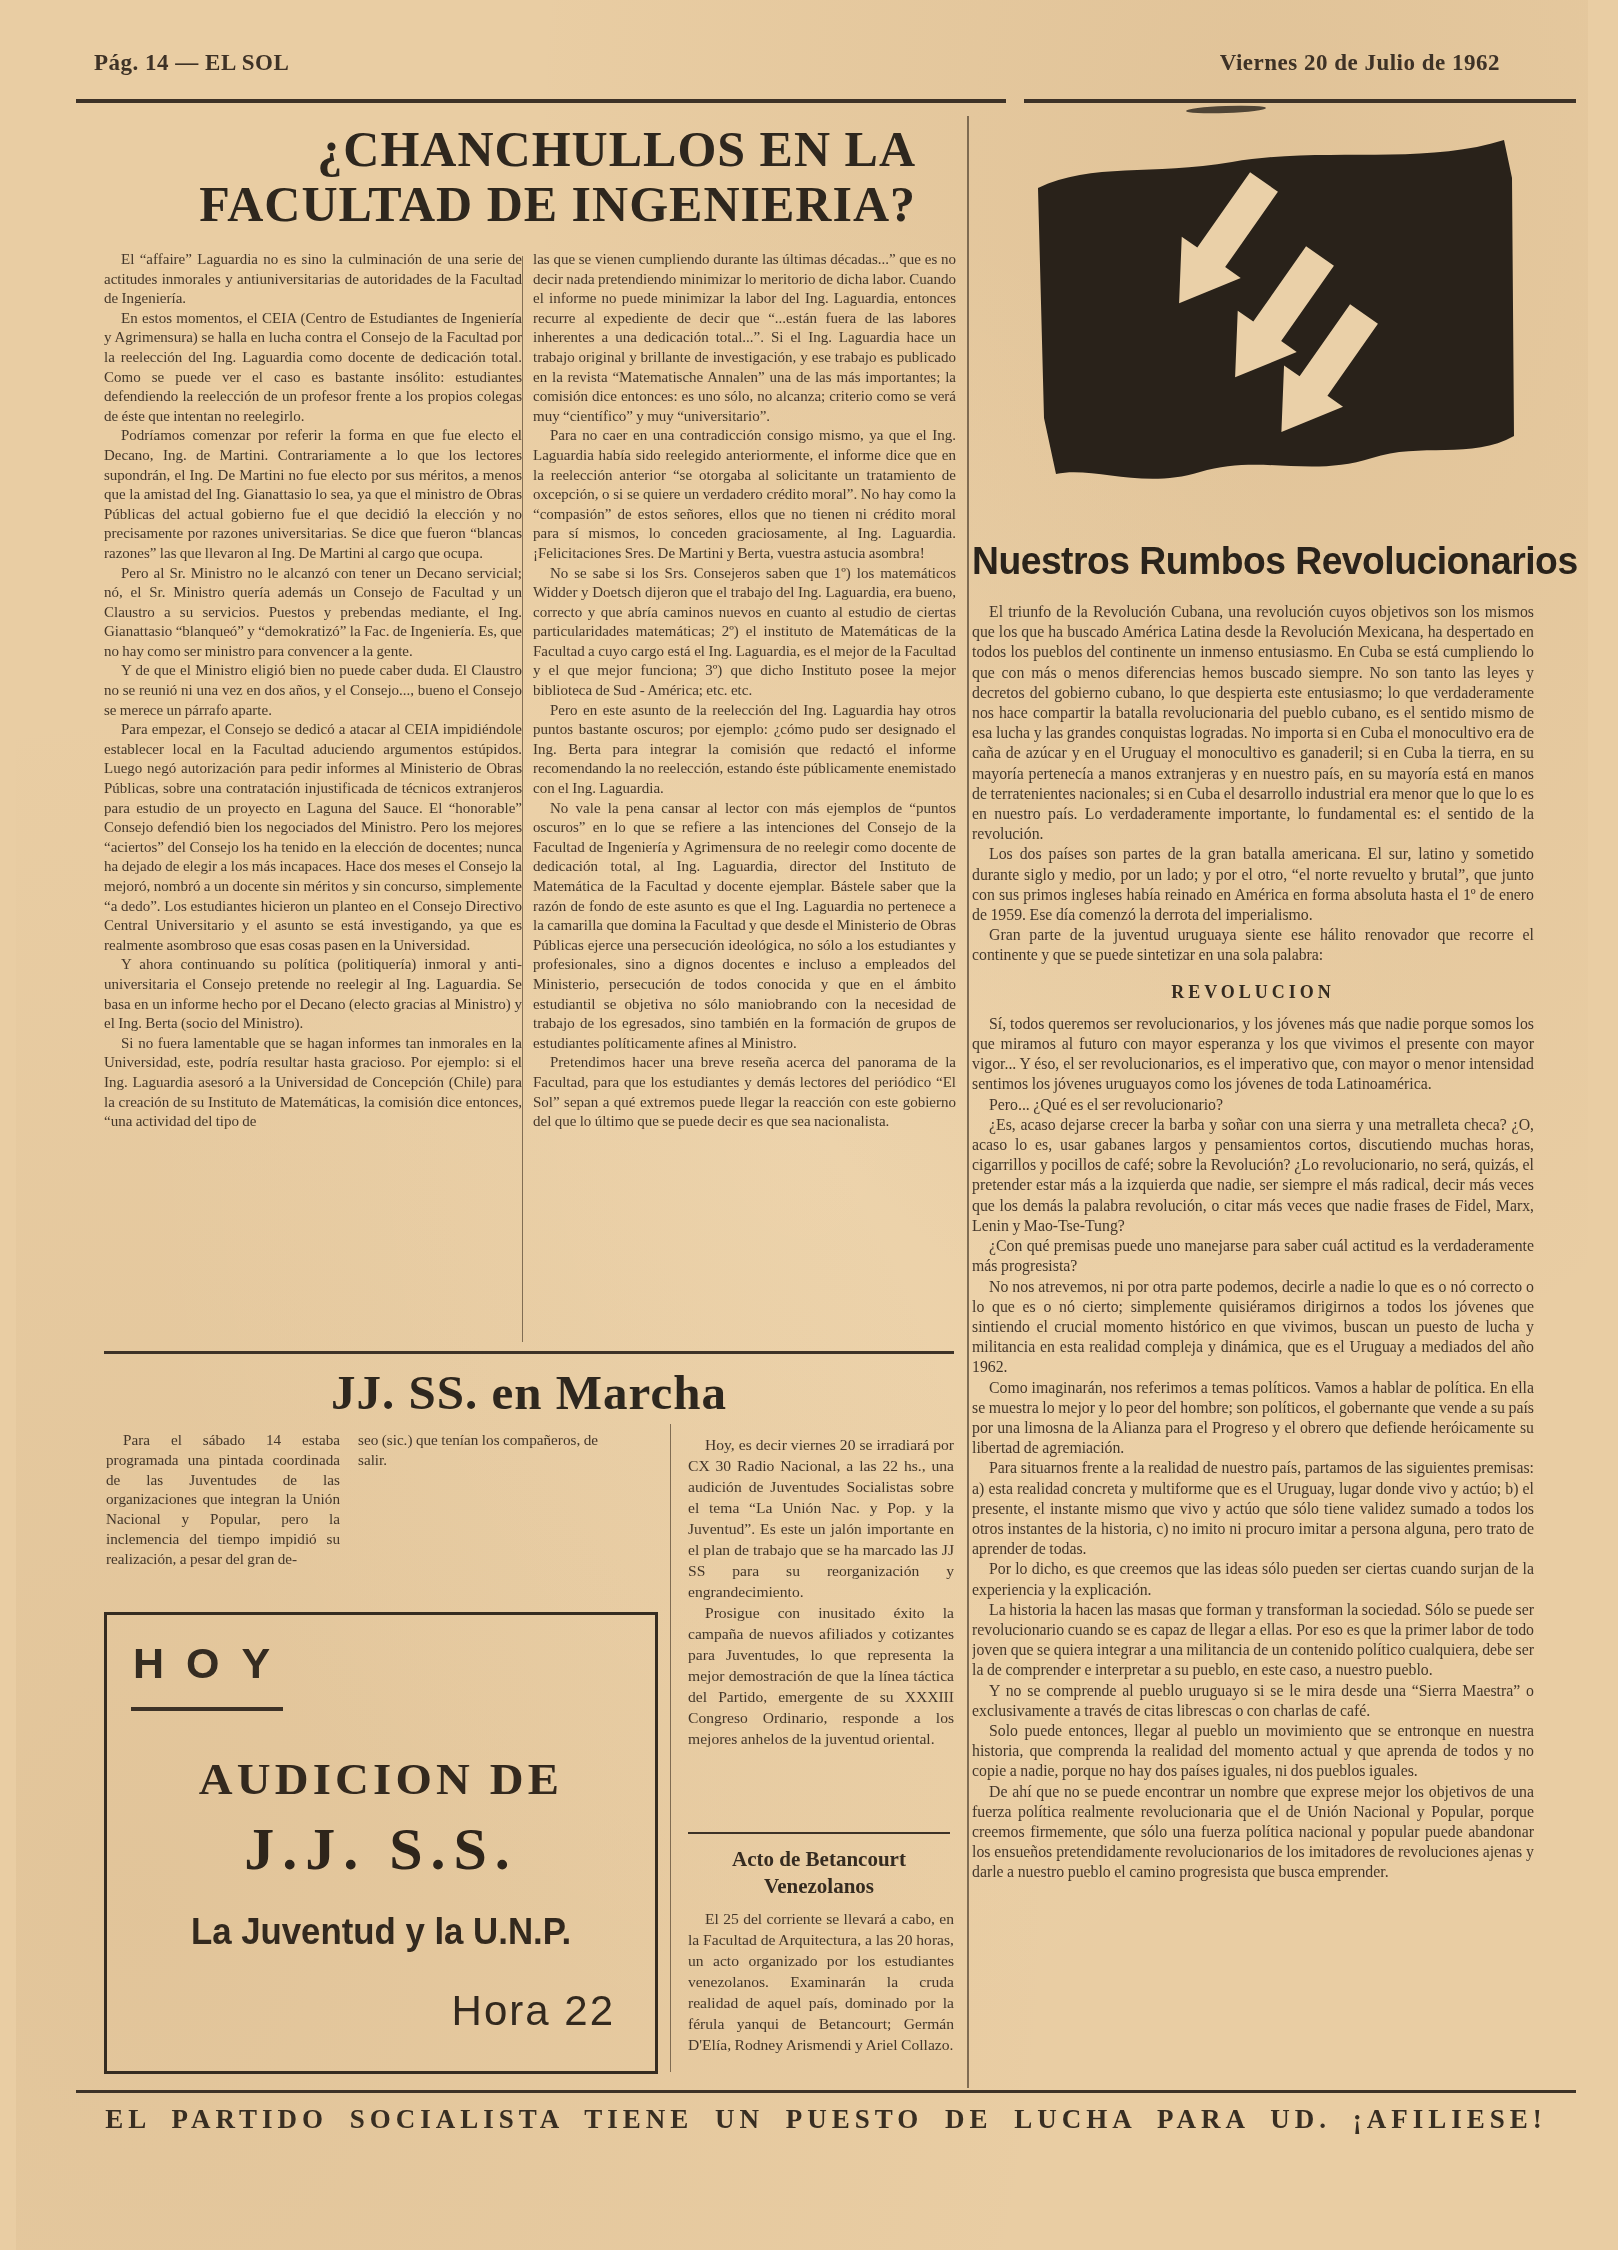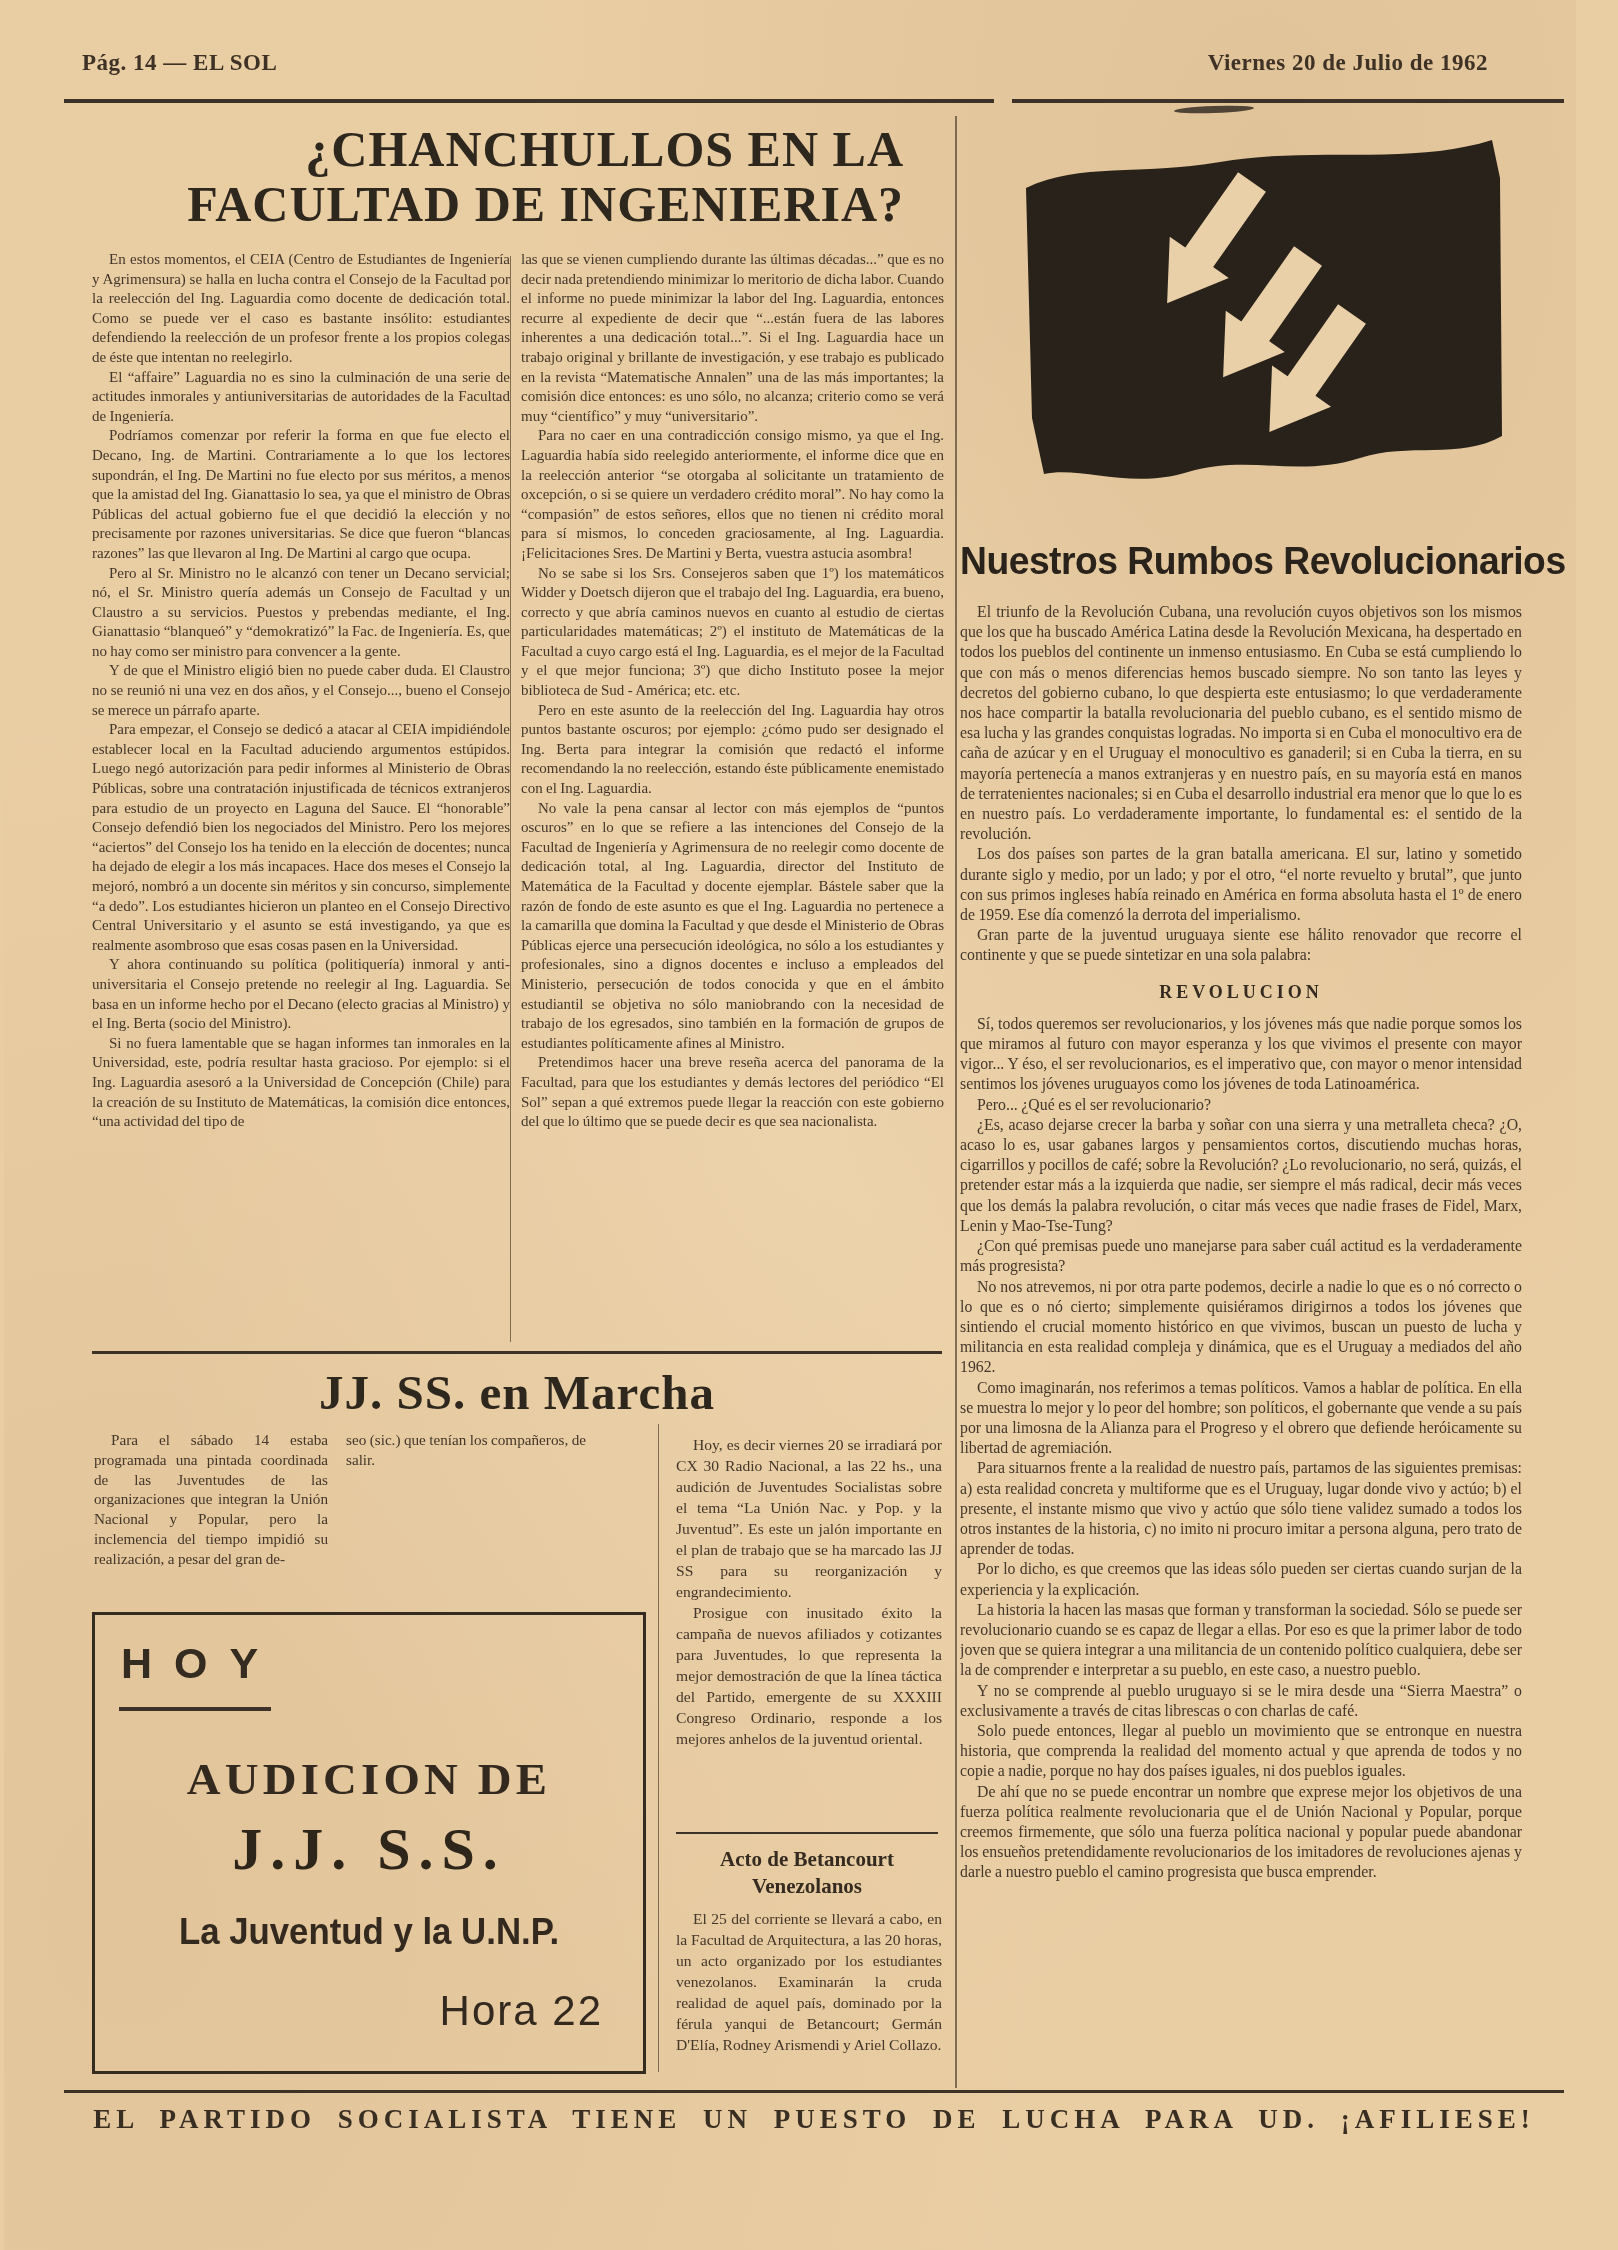--- a/index.html
+++ b/index.html
@@ -4,21 +4,21 @@
 <style>
   html,body{margin:0;padding:0;}
   body{
     width:1618px;height:2250px;
     font-family:"Liberation Serif", serif;
     background:#e9cda3;
     position:relative;
     overflow:hidden;
   }
   #page{
-    position:absolute;left:4px;top:0;width:1572px;height:2250px;
+    position:absolute;left:16px;top:0;width:1572px;height:2250px;
     background:
       radial-gradient(ellipse at 80% 8%, rgba(150,105,55,0.10), transparent 42%),
       radial-gradient(ellipse at 8% 85%, rgba(150,108,58,0.09), transparent 45%),
       radial-gradient(ellipse at 50% 50%, rgba(255,240,210,0.18), transparent 60%),
       #e9cda3;
     color:#43362a;
   }
   .abs{position:absolute;}
   
   .hdr-text{font-size:23px;font-weight:bold;color:#3e3226;letter-spacing:0.5px;}
@@ -92,22 +92,22 @@
   <div class="abs hdr-text" style="right:88px;top:50px;">Viernes 20 de Julio de 1962</div>
   <div class="abs rule" style="left:60px;top:99px;width:930px;height:4px;"></div>
   <div class="abs rule" style="left:1008px;top:99px;width:552px;height:4px;"></div>
 
   <div class="abs main-headline" style="left:88px;top:122px;width:812px;">
     <div>¿CHANCHULLOS EN LA</div>
     <div>FACULTAD DE INGENIERIA?</div>
   </div>
 
   <div class="abs art-col" style="left:88px;top:250px;width:418px;height:1098px;">
+      <p>El “affaire” Laguardia no es sino la culminación de una serie de actitudes inmorales y antiuniversitarias de autoridades de la Facultad de Ingeniería.</p>
       <p>En estos momentos, el CEIA (Centro de Estudiantes de Ingeniería y Agrimensura) se halla en lucha contra el Consejo de la Facultad por la reelección del Ing. Laguardia como docente de dedicación total. Como se puede ver el caso es bastante insólito: estudiantes defendiendo la reelección de un profesor frente a los propios colegas de éste que intentan no reelegirlo.</p>
-      <p>El “affaire” Laguardia no es sino la culminación de una serie de actitudes inmorales y antiuniversitarias de autoridades de la Facultad de Ingeniería.</p>
       <p>Podríamos comenzar por referir la forma en que fue electo el Decano, Ing. de Martini. Contrariamente a lo que los lectores supondrán, el Ing. De Martini no fue electo por sus méritos, a menos que la amistad del Ing. Gianattasio lo sea, ya que el ministro de Obras Públicas del actual gobierno fue el que decidió la elección y no precisamente por razones universitarias. Se dice que fueron “blancas razones” las que llevaron al Ing. De Martini al cargo que ocupa.</p>
       <p>Pero al Sr. Ministro no le alcanzó con tener un Decano servicial; nó, el Sr. Ministro quería además un Consejo de Facultad y un Claustro a su servicios. Puestos y prebendas mediante, el Ing. Gianattasio “blanqueó” y “demokratizó” la Fac. de Ingeniería. Es, que no hay como ser ministro para convencer a la gente.</p>
       <p>Y de que el Ministro eligió bien no puede caber duda. El Claustro no se reunió ni una vez en dos años, y el Consejo..., bueno el Consejo se merece un párrafo aparte.</p>
       <p>Para empezar, el Consejo se dedicó a atacar al CEIA impidiéndole establecer local en la Facultad aduciendo argumentos estúpidos. Luego negó autorización para pedir informes al Ministerio de Obras Públicas, sobre una contratación injustificada de técnicos extranjeros para estudio de un proyecto en Laguna del Sauce. El “honorable” Consejo defendió bien los negociados del Ministro. Pero los mejores “aciertos” del Consejo los ha tenido en la elección de docentes; nunca ha dejado de elegir a los más incapaces. Hace dos meses el Consejo la mejoró, nombró a un docente sin méritos y sin concurso, simplemente “a dedo”. Los estudiantes hicieron un planteo en el Consejo Directivo Central Universitario y el asunto se está investigando, ya que es realmente asombroso que esas cosas pasen en la Universidad.</p>
       <p>Y ahora continuando su política (politiquería) inmoral y anti-universitaria el Consejo pretende no reelegir al Ing. Laguardia. Se basa en un informe hecho por el Decano (electo gracias al Ministro) y el Ing. Berta (socio del Ministro).</p>
       <p>Si no fuera lamentable que se hagan informes tan inmorales en la Universidad, este, podría resultar hasta gracioso. Por ejemplo: si el Ing. Laguardia asesoró a la Universidad de Concepción (Chile) para la creación de su Instituto de Matemáticas, la comisión dice entonces, “una actividad del tipo de</p>
     </div>
   <div class="abs vrule" style="left:506px;top:256px;width:1px;height:1086px;"></div>
   <div class="abs art-col" style="left:517px;top:250px;width:423px;height:1098px;">
       <p class="noindent">las que se vienen cumpliendo durante las últimas décadas...” que es no decir nada pretendiendo minimizar lo meritorio de dicha labor. Cuando el informe no puede minimizar la labor del Ing. Laguardia, entonces recurre al expediente de decir que “...están fuera de las labores inherentes a una dedicación total...”. Si el Ing. Laguardia hace un trabajo original y brillante de investigación, y ese trabajo es publicado en la revista “Matematische Annalen” una de las más importantes; la comisión dice entonces: es uno sólo, no alcanza; criterio como se verá muy “científico” y muy “universitario”.</p>

